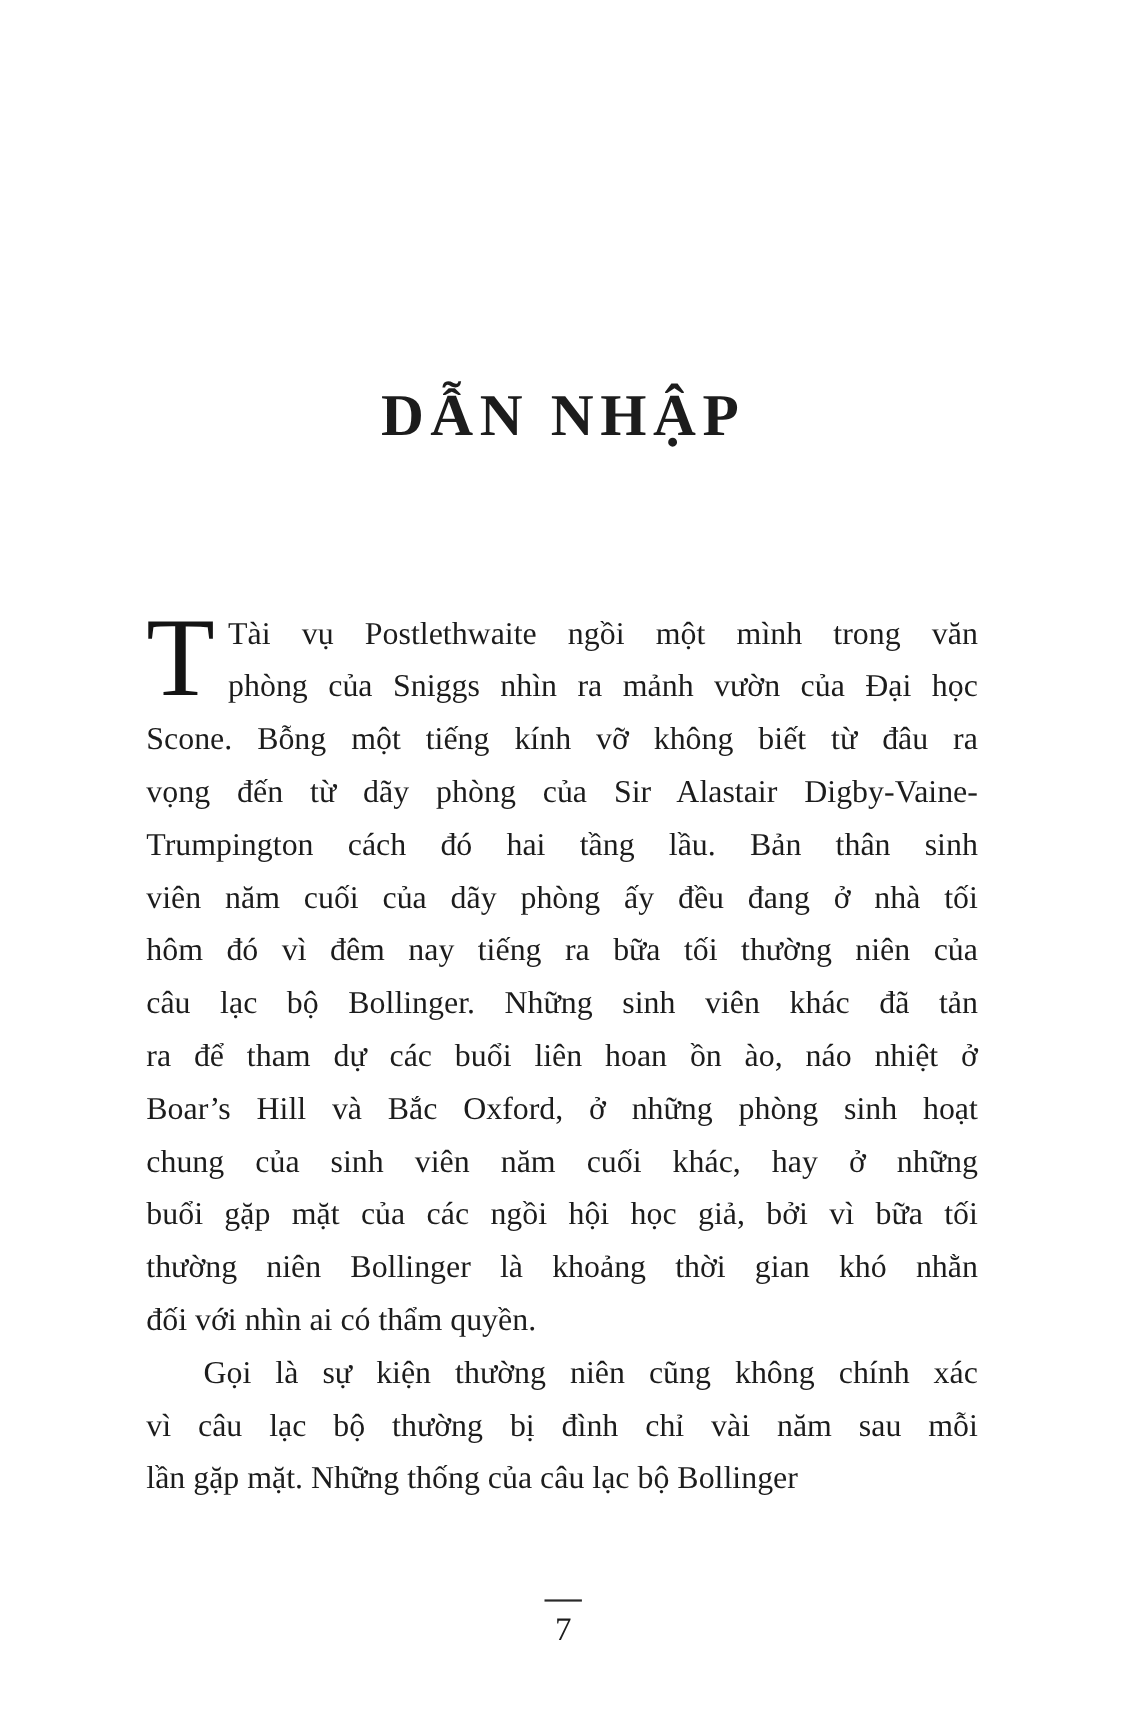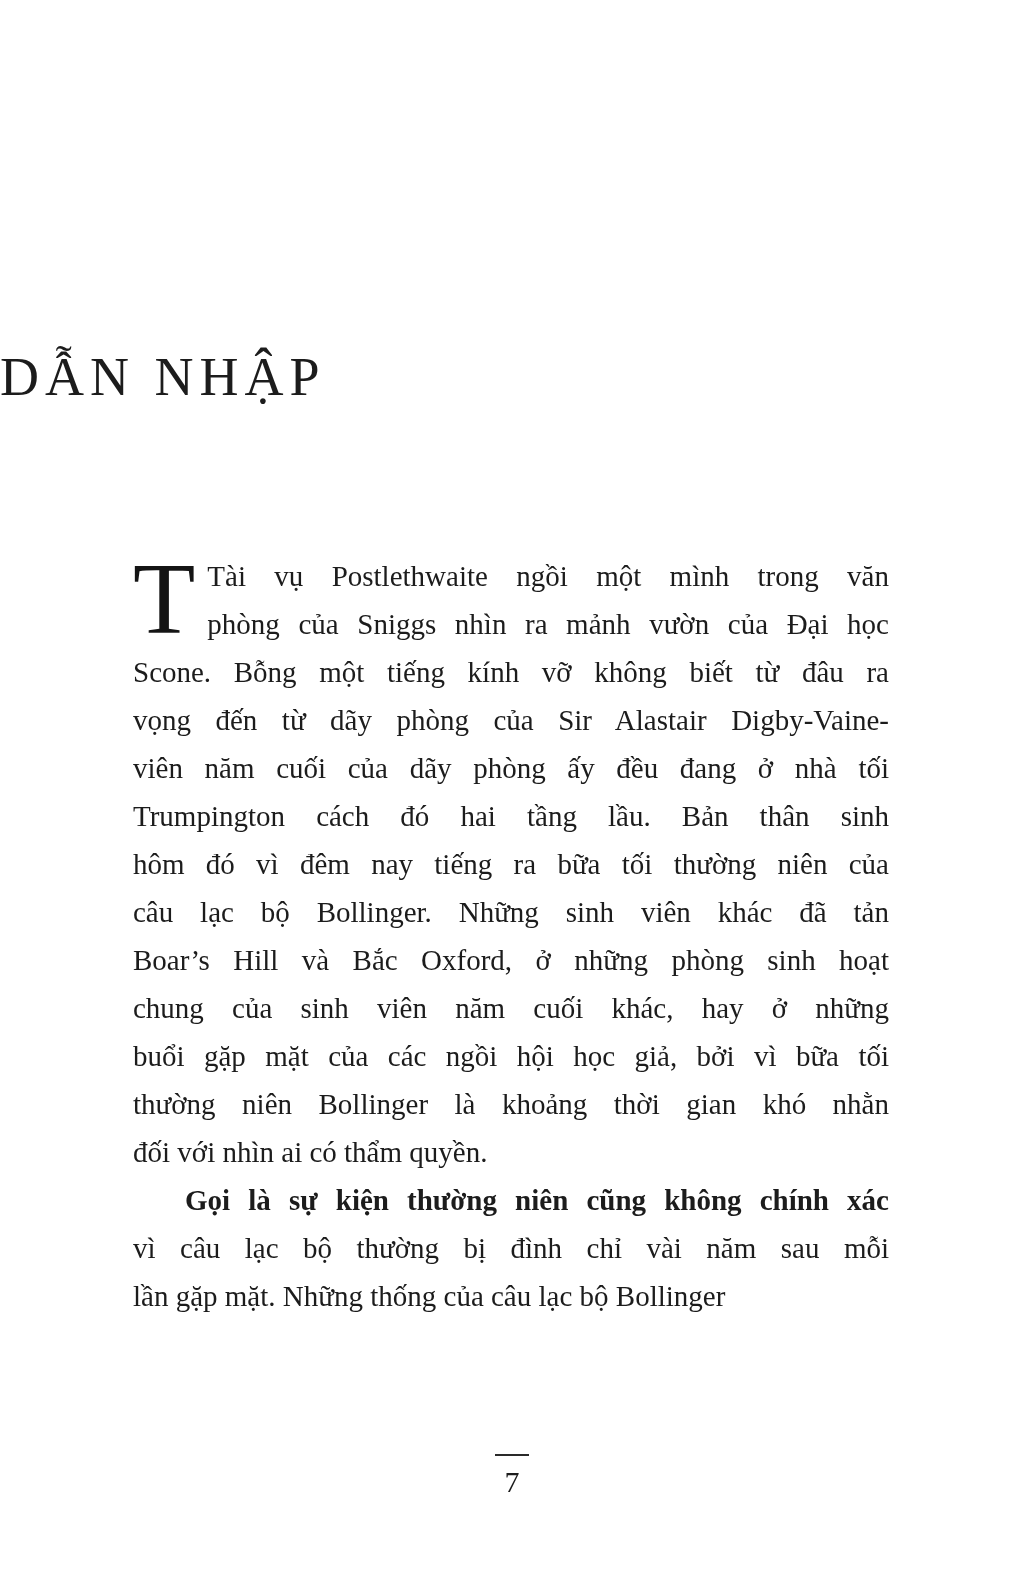--- a/index.html
+++ b/index.html
@@ -15,22 +15,23 @@
     font-family: "Liberation Serif", serif;
     color: #1c1c1c;
     overflow: hidden;
   }
   .chapter-title {
     position: absolute;
     top: 346px;
     left: 0;
     right: 0;
     margin: 0;
+    text-align: center;
     font-size: 54px;
-    font-weight: 400;
+    font-weight: 700;
     letter-spacing: 6px;
     color: #1c1c1c;
   }
   .content {
     position: absolute;
     top: 552px;
     left: 133px;
     width: 756px;
     font-size: 29px;
     line-height: 48px;
@@ -41,21 +42,20 @@
   .text-line {
     text-align: justify;
     text-align-last: justify;
     white-space: normal;
   }
   .text-line.last-line {
     text-align-last: left;
   }
   .text-line.indented {
     text-indent: 52px;
-    font-weight: bold;
   }
   .drop-cap {
     float: left;
     font-size: 102px;
     line-height: 70px;
     margin: 12px 12px 0 0;
     color: #141414;
   }
   .footer {
     position: absolute;
@@ -83,24 +83,25 @@
 
   <h1 class="chapter-title">DẪN NHẬP</h1>
 
   <div class="content">
       <div class="paragraph">
         <span class="drop-cap">T</span>
         <div class="text-line">Tài vụ Postlethwaite ngồi một mình trong văn</div>
         <div class="text-line">phòng của Sniggs nhìn ra mảnh vườn của Đại học</div>
         <div class="text-line">Scone. Bỗng một tiếng kính vỡ không biết từ đâu ra</div>
         <div class="text-line">vọng đến từ dãy phòng của Sir Alastair Digby-Vaine-</div>
+        <div class="text-line">Trumpington cách đó hai tầng lầu. Bản thân sinh</div>
         <div class="text-line">viên năm cuối của dãy phòng ấy đều đang ở nhà tối</div>
-        <div class="text-line">Trumpington cách đó hai tầng lầu. Bản thân sinh</div>
         <div class="text-line">hôm đó vì đêm nay tiếng ra bữa tối thường niên của</div>
         <div class="text-line">câu lạc bộ Bollinger. Những sinh viên khác đã tản</div>
+        <div class="text-line">ra để tham dự các buổi liên hoan ồn ào, náo nhiệt ở</div>
         <div class="text-line">Boar’s Hill và Bắc Oxford, ở những phòng sinh hoạt</div>
         <div class="text-line">chung của sinh viên năm cuối khác, hay ở những</div>
         <div class="text-line">buổi gặp mặt của các ngồi hội học giả, bởi vì bữa tối</div>
         <div class="text-line">thường niên Bollinger là khoảng thời gian khó nhằn</div>
         <div class="text-line last-line">đối với nhìn ai có thẩm quyền.</div>
       </div>
       <div class="paragraph">
         <div class="text-line indented">Gọi là sự kiện thường niên cũng không chính xác</div>
         <div class="text-line">vì câu lạc bộ thường bị đình chỉ vài năm sau mỗi</div>
         <div class="text-line last-line">lần gặp mặt. Những thống của câu lạc bộ Bollinger</div>

